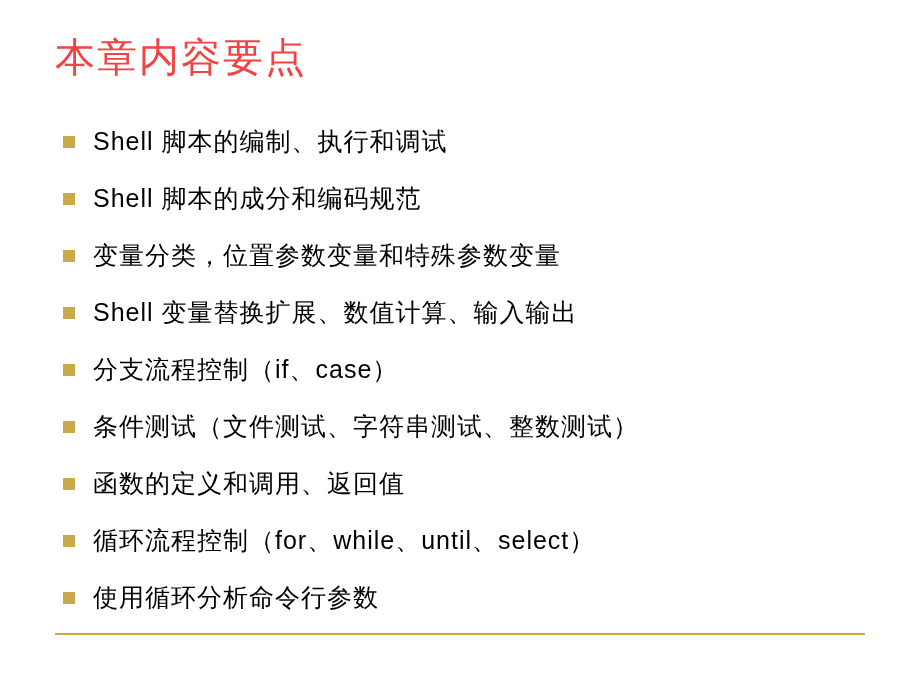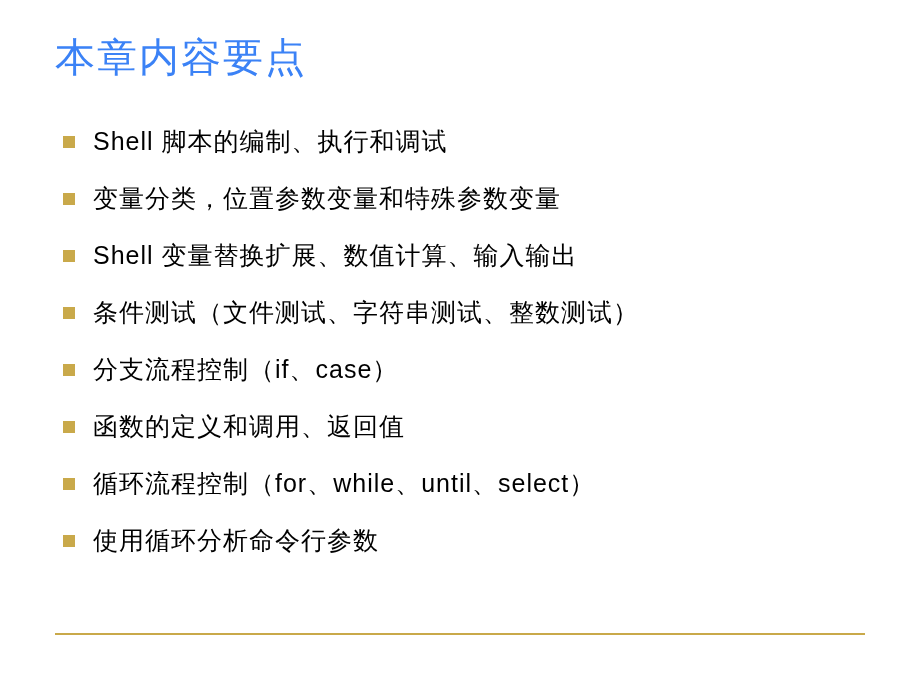--- a/index.html
+++ b/index.html
@@ -15,21 +15,21 @@
       position: relative;
       overflow: hidden;
     }
     .slide {
       width: 100%;
       height: 100%;
       padding: 30px 55px;
     }
     .title {
       font-size: 40px;
-      color: #3b82f6;
+      color: #ef4444;
       font-weight: normal;
       font-family: "SimSun", "KaiTi", serif;
       margin-bottom: 40px;
       letter-spacing: 2px;
     }
     .bullet-list {
       list-style: none;
       margin-top: 32px;
     }
     .bullet-item {
@@ -65,33 +65,37 @@
 
 <div class="slide">
   <h1 class="title">本章内容要点</h1>
   <ul class="bullet-list">
     <li class="bullet-item">
       <span class="bullet-marker"></span>
       <span class="bullet-text">Shell 脚本的编制、执行和调试</span>
     </li>
     <li class="bullet-item">
       <span class="bullet-marker"></span>
+      <span class="bullet-text">Shell 脚本的成分和编码规范</span>
+    </li>
+    <li class="bullet-item">
+      <span class="bullet-marker"></span>
       <span class="bullet-text">变量分类，位置参数变量和特殊参数变量</span>
     </li>
     <li class="bullet-item">
       <span class="bullet-marker"></span>
       <span class="bullet-text">Shell 变量替换扩展、数值计算、输入输出</span>
     </li>
     <li class="bullet-item">
       <span class="bullet-marker"></span>
-      <span class="bullet-text">条件测试（文件测试、字符串测试、整数测试）</span>
+      <span class="bullet-text">分支流程控制（if、case）</span>
     </li>
     <li class="bullet-item">
       <span class="bullet-marker"></span>
-      <span class="bullet-text">分支流程控制（if、case）</span>
+      <span class="bullet-text">条件测试（文件测试、字符串测试、整数测试）</span>
     </li>
     <li class="bullet-item">
       <span class="bullet-marker"></span>
       <span class="bullet-text">函数的定义和调用、返回值</span>
     </li>
     <li class="bullet-item">
       <span class="bullet-marker"></span>
       <span class="bullet-text">循环流程控制（for、while、until、select）</span>
     </li>
     <li class="bullet-item">

